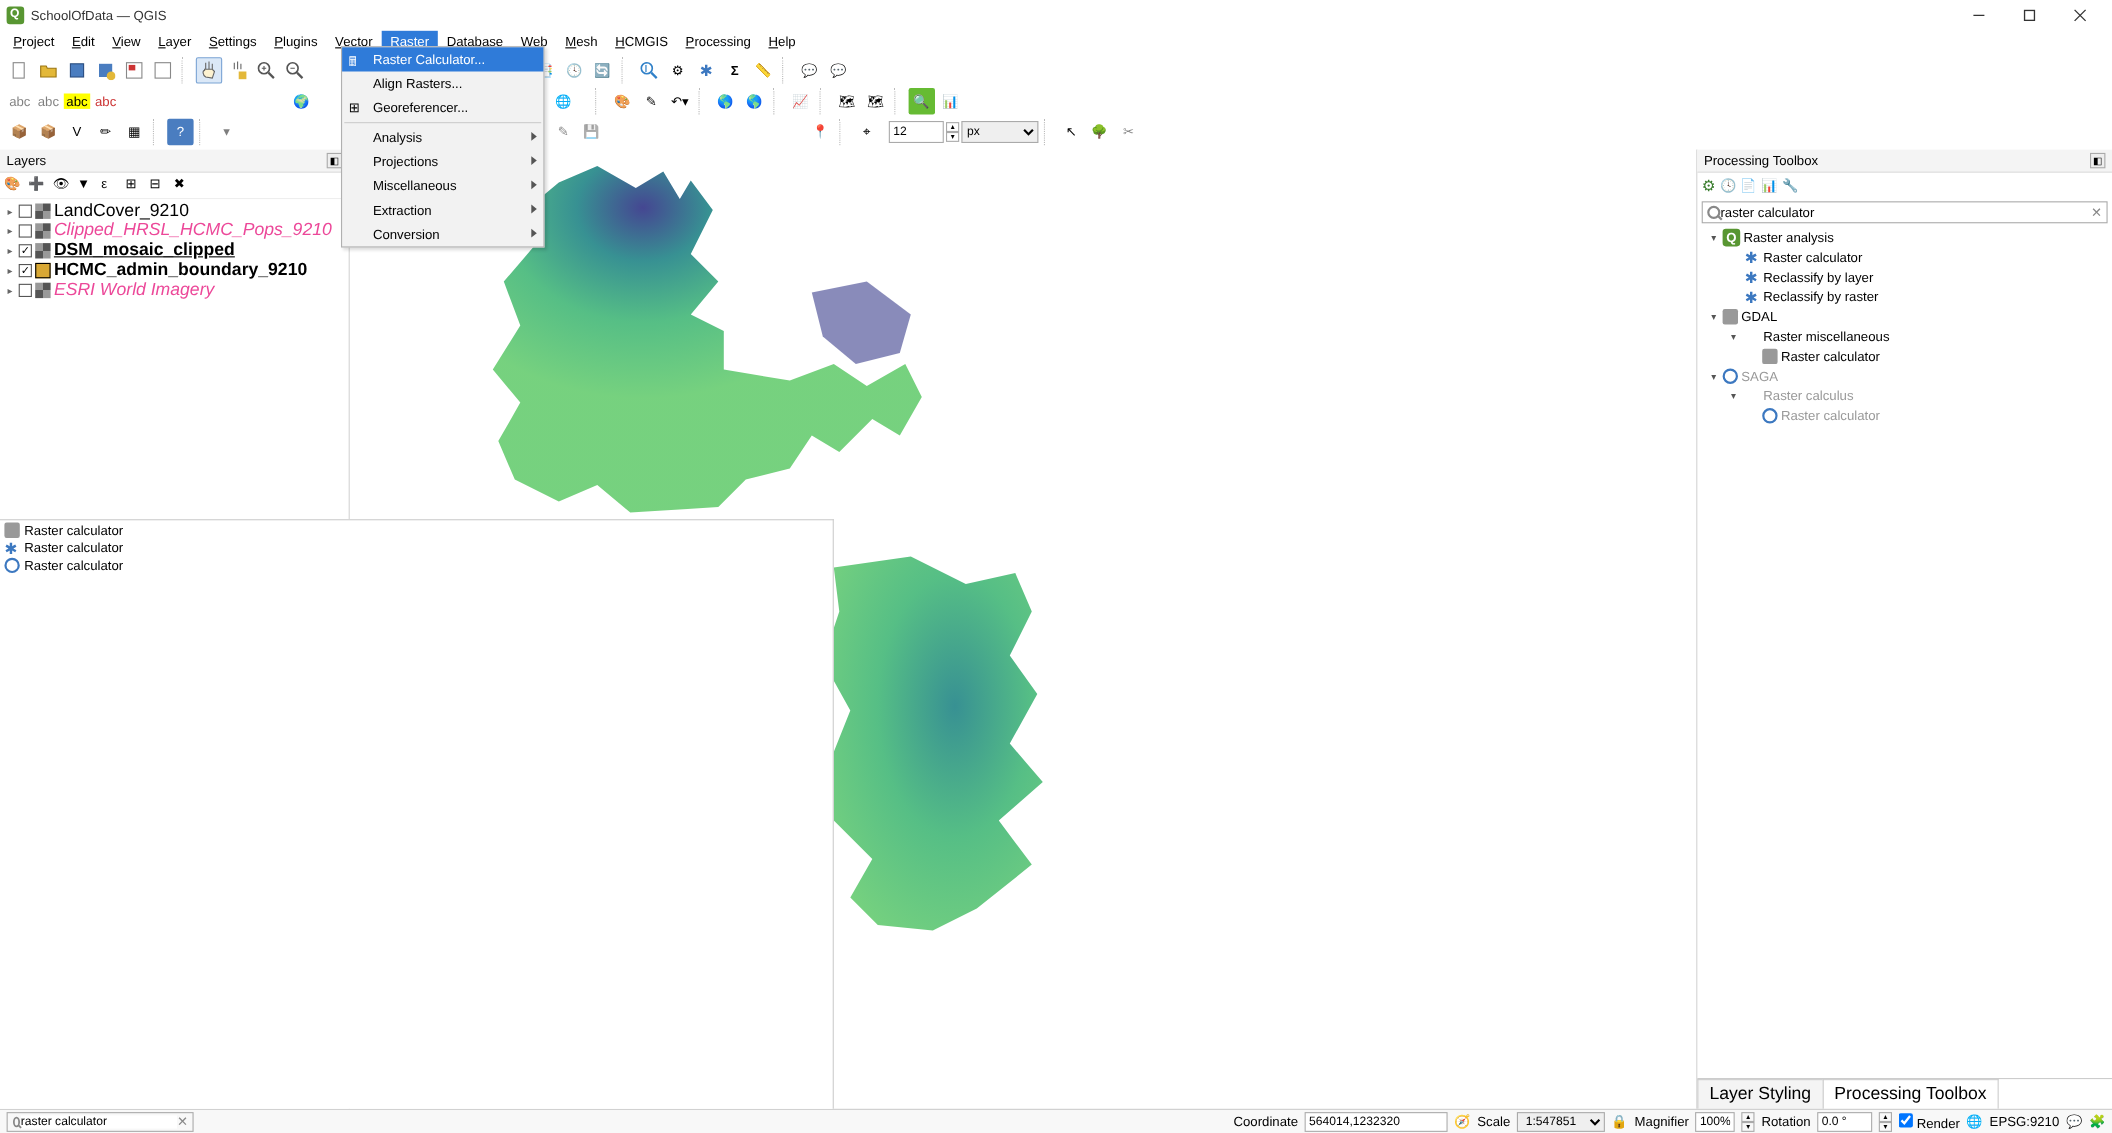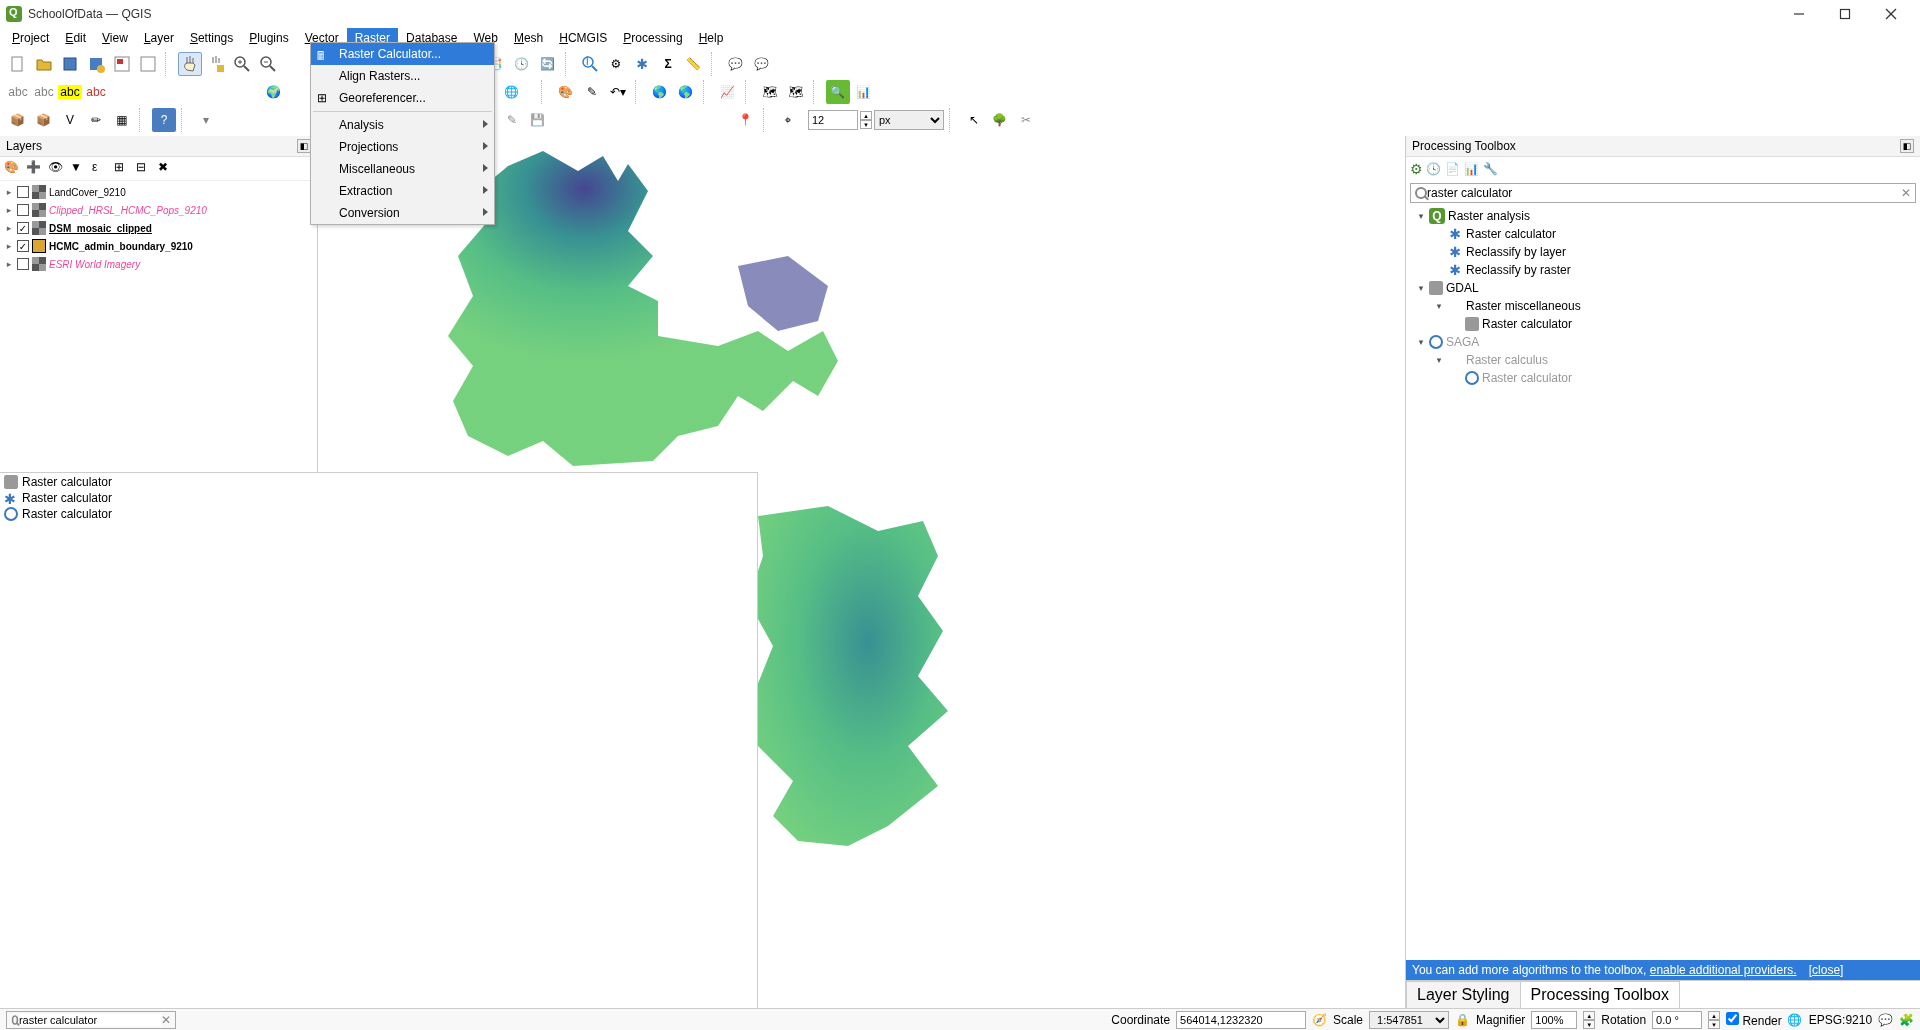--- a/index.html
+++ b/index.html
@@ -45,37 +45,37 @@
 .panel-title { background:#f4f4f4; border-bottom:1px solid #ddd; padding:3px 6px; display:flex; align-items:center; justify-content:space-between; font-size:12px; }
 .panel-title .pbtns { display:flex; gap:2px; }
 .panel-title .pbtn { width:14px; height:14px; border:1px solid #aaa; background:#eee; font-size:9px; display:flex; align-items:center; justify-content:center; }
 .layers-toolbar { height:24px; display:flex; align-items:center; gap:4px; padding:2px 4px; border-bottom:1px solid #eee; }
 .layers-toolbar .lt-btn { width:18px; height:18px; }
 .layer-tree { padding:2px 2px; }
 .layer-row { display:flex; align-items:center; height:18px; padding-left:2px; gap:3px; }
 .layer-row .tri { width:10px; height:10px; display:flex; align-items:center; justify-content:center; color:#666; font-size:9px; }
 .layer-row .chk { width:12px; height:12px; border:1px solid #555; display:flex; align-items:center; justify-content:center; font-size:10px; }
 .layer-row .lico { width:14px; height:14px; }
-.layer-row .lname { font-size:10px; white-space:nowrap; }
+.layer-row .lname { font-size:16px; white-space:nowrap; }
 .layer-row .lname.bold { font-weight:bold; text-decoration:underline; }
 .layer-row .lname.italic { font-style:italic; color:#ec4899; }
 
 
 .proc-algos { position:absolute; left:0; top:472px; width:758px; bottom:22px; background:#fff; border-top:1px solid #ccc; border-right:1px solid #ccc; z-index:5; }
 .proc-algos .panel-title { background:#f0f0f0; }
 .pa-body { padding:1px 4px; }
 .pa-row { display:flex; align-items:center; gap:4px; height:16px; }
 .pa-ico { width:14px; height:14px; }
 
 
 .map-canvas { flex:1; position:relative; background:#fff; }
 .map-svg { position:absolute; left:0; top:0; }
 
 
-.toolbox { width: 515px; border-left:1px solid #ccc; display:flex; flex-direction:column; background:#fff; }
+.toolbox { width: 378px; border-left:1px solid #ccc; display:flex; flex-direction:column; background:#fff; }
 .tbx-toolbar { height:24px; display:flex; align-items:center; gap:4px; padding:2px 4px; }
 .tbx-search { display:flex; align-items:center; border:1px solid #aaa; height:20px; margin:2px 4px; padding:0 4px; }
 .tbx-search input { border:none; outline:none; flex:1; font-size:12px; }
 .tbx-tree { flex:1; overflow:auto; padding:2px 4px; }
 .tbx-row { display:flex; align-items:center; height:18px; gap:3px; }
 .tbx-row .tri { width:10px; text-align:center; color:#555; font-size:9px; }
 .tbx-ico { width:16px; height:16px; display:flex; align-items:center; justify-content:center; }
 .tbx-row.dim { color:#999; }
 .tbx-hint { background:#2f7bd9; color:#fff; padding:3px 6px; font-size:11px; }
 .tbx-hint a { color:#fff; text-decoration:underline; }
@@ -468,24 +468,20 @@
           <span class="tri">▾</span>
           <span class="tbx-ico"></span>
           <span>Raster calculus</span>
         </div>
         <div class="tbx-row dim" style="padding-left: 42px;">
           <span class="tri"></span>
           <span class="tbx-ico saga-ico"></span>
           <span>Raster calculator</span>
         </div>
       </div>
-    <div class="tbx-hint">
-      <span>You can add more algorithms to the toolbox, </span><a href="#">enable additional providers.</a>
-      &nbsp;&nbsp;&nbsp;<a href="#">[close]</a>
-    </div>
     <div class="tbx-tabs" id="tbx-tabs">
         <div class="tbx-tab">Layer Styling</div>
         <div class="tbx-tab active">Processing Toolbox</div>
       </div>
   </div>
 </div>
 
 <div class="proc-algos">
   <div class="pa-body" id="pa-body">
       <div class="pa-row">
@@ -510,21 +506,21 @@
     <span style="color:#888;">✕</span>
   </div>
   <div class="sb-spacer"></div>
   <span>Coordinate</span>
   <input class="sb-input" style="width: 130px;" value="564014,1232320">
   <span>🧭</span>
   <span>Scale</span>
   <select class="sb-input" style="width:80px"><option>1:547851</option></select>
   <span>🔒</span>
   <span>Magnifier</span>
-  <input class="sb-input" style="width: 46px;" value="100%">
+  <input class="sb-input" style="width: 36px;" value="100%">
   <div class="spin">
       <div class="sp">▴</div>
       <div class="sp">▾</div>
     </div>
   <span>Rotation</span>
   <input class="sb-input" style="width: 50px;" value="0.0 °">
   <div class="spin">
       <div class="sp">▴</div>
       <div class="sp">▾</div>
     </div>

